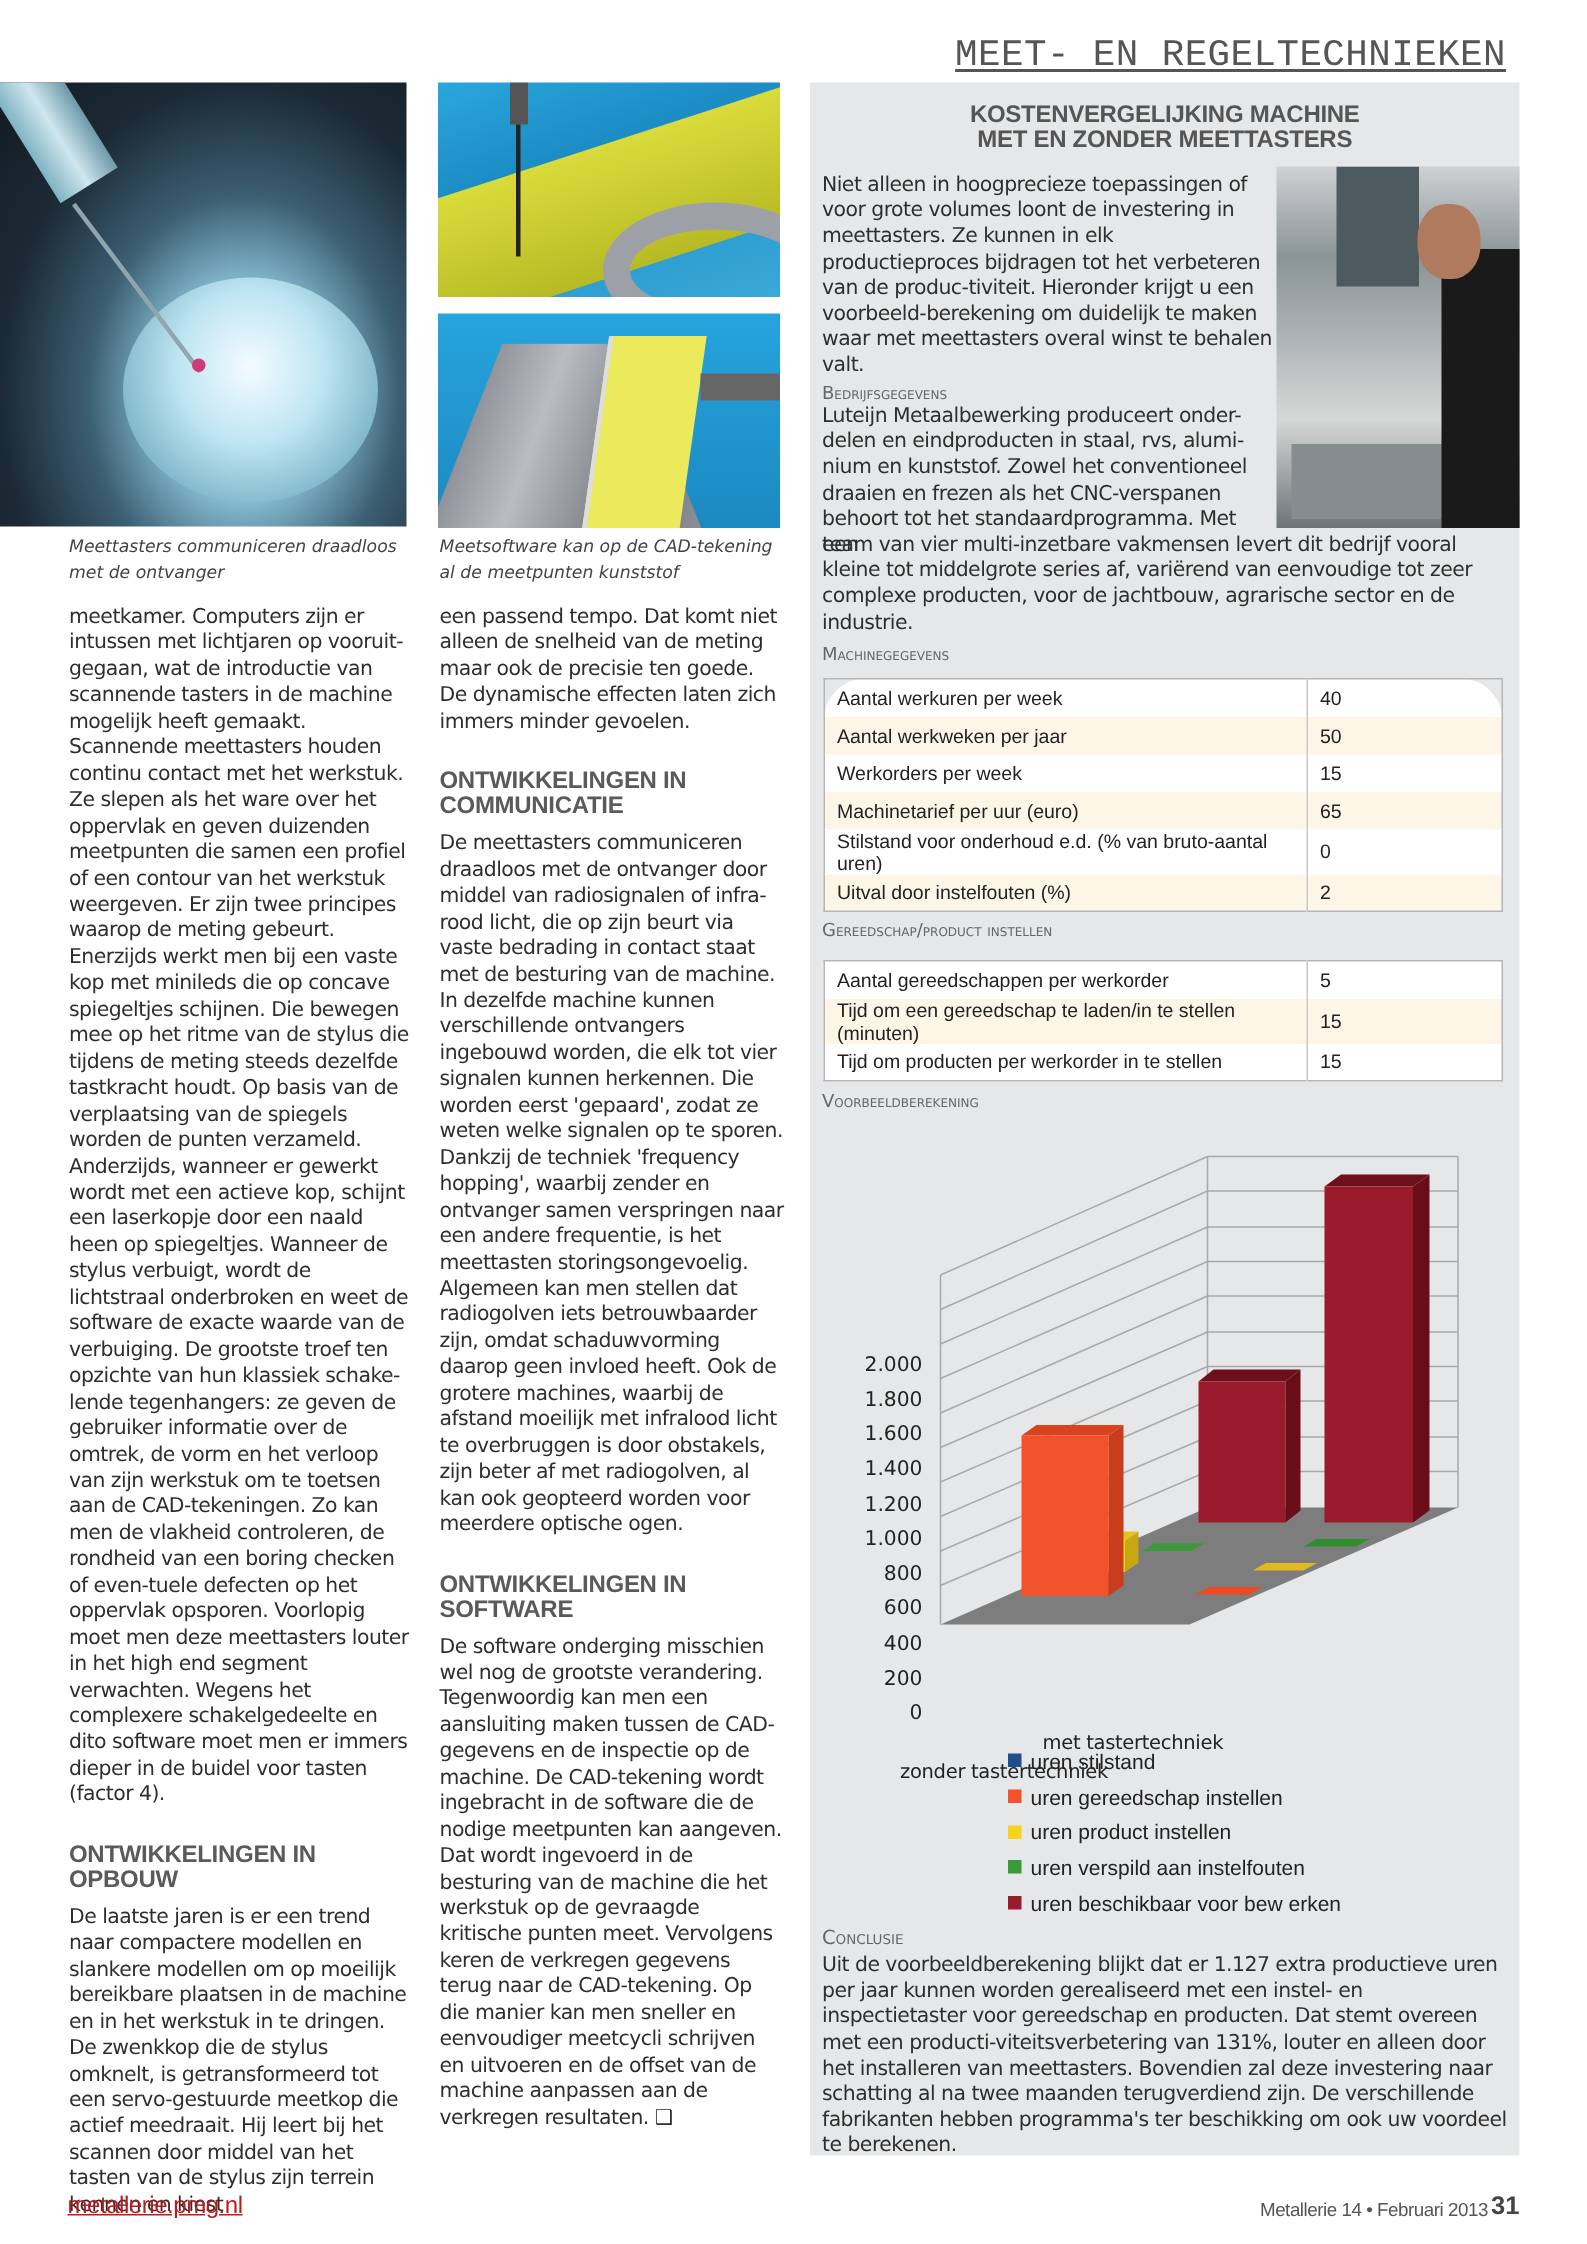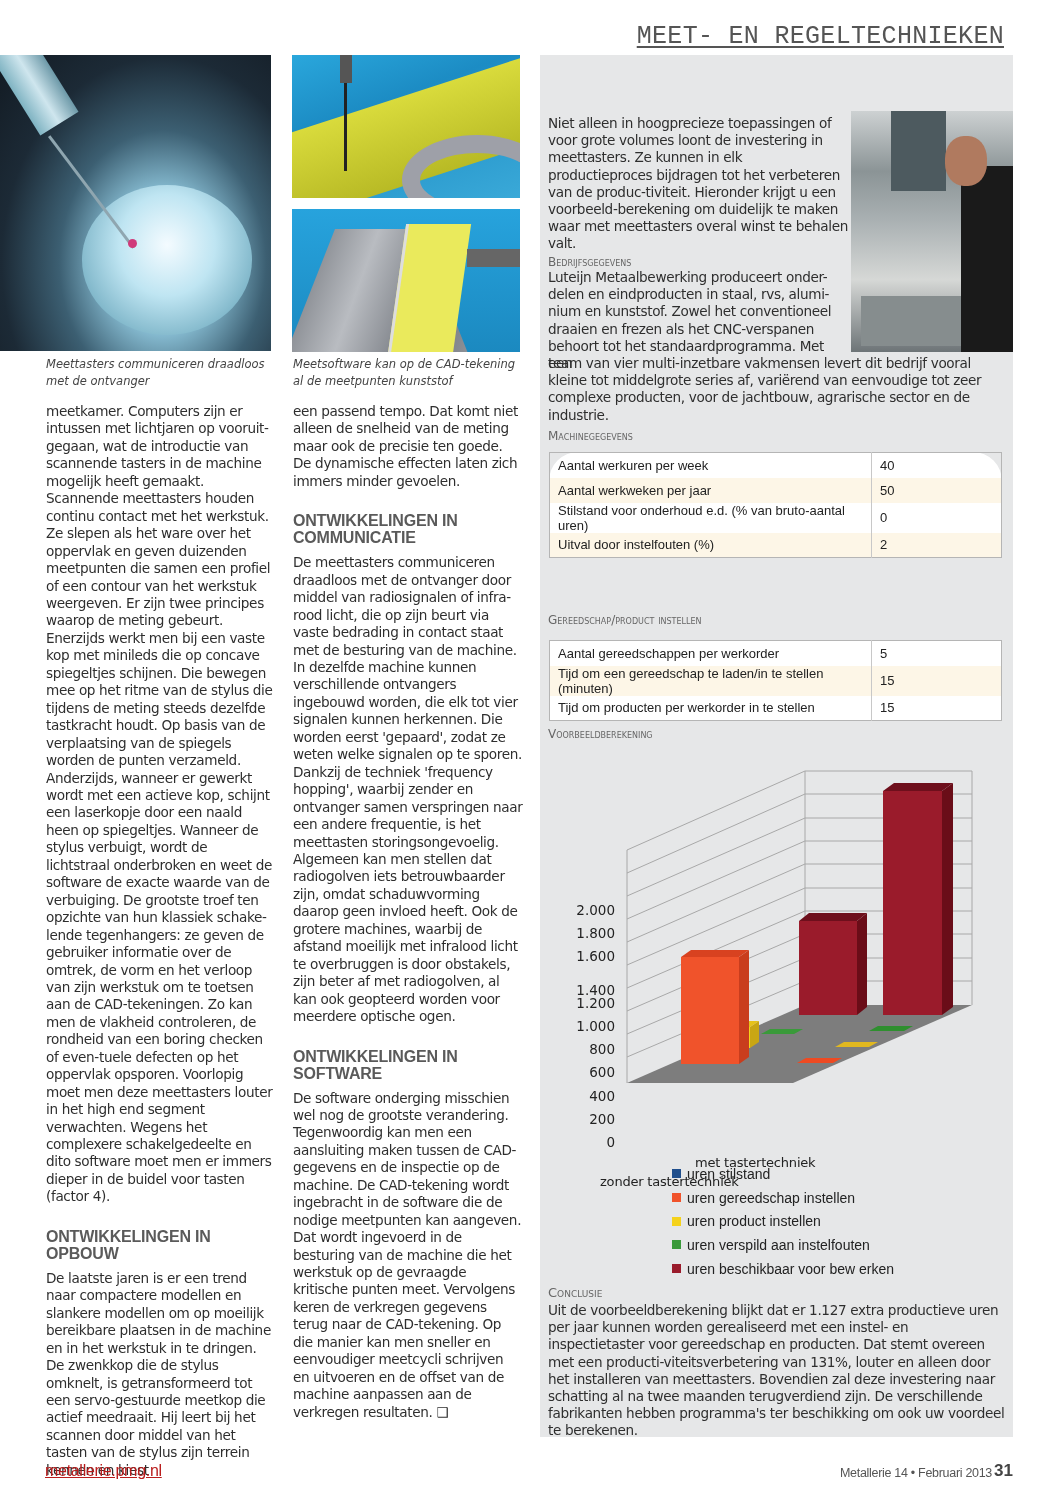--- a/index.html
+++ b/index.html
@@ -111,20 +111,24 @@
 
 <div class="col" style="left:293px; top:403px; width:230px;">
   <p>een passend tempo. Dat komt niet alleen de snelheid van de meting maar ook de precisie ten goede. De dynamische effecten laten zich immers minder gevoelen.</p>
   <h3>ONTWIKKELINGEN IN COMMUNICATIE</h3>
   <p>De meettasters communiceren draadloos met de ontvanger door middel van radiosignalen of infra-rood licht, die op zijn beurt via vaste bedrading in contact staat met de besturing van de machine. In dezelfde machine kunnen verschillende ontvangers ingebouwd worden, die elk tot vier signalen kunnen herkennen. Die worden eerst 'gepaard', zodat ze weten welke signalen op te sporen. Dankzij de techniek 'frequency hopping', waarbij zender en ontvanger samen verspringen naar een andere frequentie, is het meettasten storingsongevoelig. Algemeen kan men stellen dat radiogolven iets betrouwbaarder zijn, omdat schaduwvorming daarop geen invloed heeft. Ook de grotere machines, waarbij de afstand moeilijk met infralood licht te overbruggen is door obstakels, zijn beter af met radiogolven, al kan ook geopteerd worden voor meerdere optische ogen.</p>
   <h3>ONTWIKKELINGEN IN SOFTWARE</h3>
   <p><span>De software onderging misschien wel nog de grootste verandering. Tegenwoordig kan men een aansluiting maken tussen de CAD-gegevens en de inspectie op de machine. De CAD-tekening wordt ingebracht in de software die de nodige meetpunten kan aangeven. Dat wordt ingevoerd in de besturing van de machine die het werkstuk op de gevraagde kritische punten meet. Vervolgens keren de verkregen gegevens terug naar de CAD-tekening. Op die manier kan men sneller en eenvoudiger meetcycli schrijven en uitvoeren en de offset van de machine aanpassen aan de verkregen resultaten.</span> <span>❑</span></p>
 </div>
 
 <div class="sidebar">
+  <div class="sb-title">
+    <div>KOSTENVERGELIJKING MACHINE</div>
+    <div>MET EN ZONDER MEETTASTERS</div>
+  </div>
 
   <div class="sb-photo">
     <div class="spindle"></div>
     <div class="table"></div>
     <div class="body"></div>
     <div class="head"></div>
   </div>
 
   <div class="sb-text" style="left:8px; top:60px; width:300px;">Niet alleen in hoogprecieze toepassingen of voor grote volumes loont de investering in meettasters. Ze kunnen in elk productieproces bijdragen tot het verbeteren van de produc-tiviteit. Hieronder krijgt u een voorbeeld-berekening om duidelijk te maken waar met meettasters overal winst te behalen valt.</div>
 
@@ -135,20 +139,28 @@
   <div class="sb-label" style="top:374px;">Machinegegevens</div>
   <table class="data" style="top:397px;border-radius:29px;">
     <tbody>
       <tr>
           <td>Aantal werkuren per week</td>
           <td class="val">40</td>
         </tr>
       <tr>
           <td>Aantal werkweken per jaar</td>
           <td class="val">50</td>
+        </tr>
+      <tr>
+          <td>Werkorders per week</td>
+          <td class="val">15</td>
+        </tr>
+      <tr>
+          <td>Machinetarief per uur (euro)</td>
+          <td class="val">65</td>
         </tr>
       <tr>
           <td>Stilstand voor onderhoud e.d. (% van bruto-aantal uren)</td>
           <td class="val">0</td>
         </tr>
       <tr>
           <td>Uitval door instelfouten (%)</td>
           <td class="val">2</td>
         </tr>
     </tbody>
@@ -224,21 +236,21 @@
       <rect x="170" y="272" width="31" height="21" fill="#f5d21b"></rect>
       <polygon points="201,272 210,266 210,287 201,293" fill="#c9a613"></polygon>
 
       <polygon points="132,202 190,202 200,195 142,195" fill="#d84220"></polygon>
       <rect x="132" y="202" width="58" height="107" fill="#f0532b"></rect>
       <polygon points="190,202 200,195 200,302 190,309" fill="#c93d1d"></polygon>
     </svg>
     <div class="ytick" style="top:147px;">2.000</div>
     <div class="ytick" style="top:170px;">1.800</div>
     <div class="ytick" style="top:193px;">1.600</div>
-    <div class="ytick" style="top:227px;">1.400</div>
+    <div class="ytick" style="top:216px;">1.400</div>
     <div class="ytick" style="top:240px;">1.200</div>
     <div class="ytick" style="top:263px;">1.000</div>
     <div class="ytick" style="top:286px;">800</div>
     <div class="ytick" style="top:309px;">600</div>
     <div class="ytick" style="top:333px;">400</div>
     <div class="ytick" style="top:356px;">200</div>
     <div class="ytick" style="top:379px;">0</div>
     <div class="cat-label" style="left:146px; top:400px;">met tastertechniek</div>
     <div class="cat-label" style="left:51px; top:419px;">zonder tastertechniek</div>
   </div>

